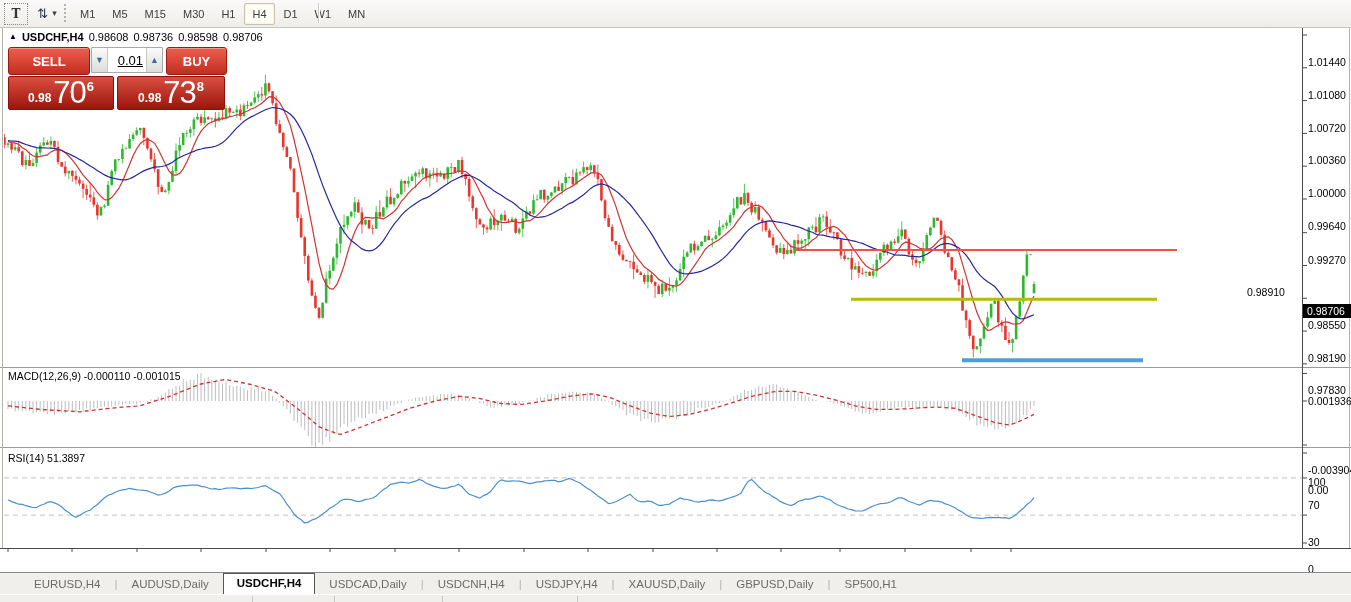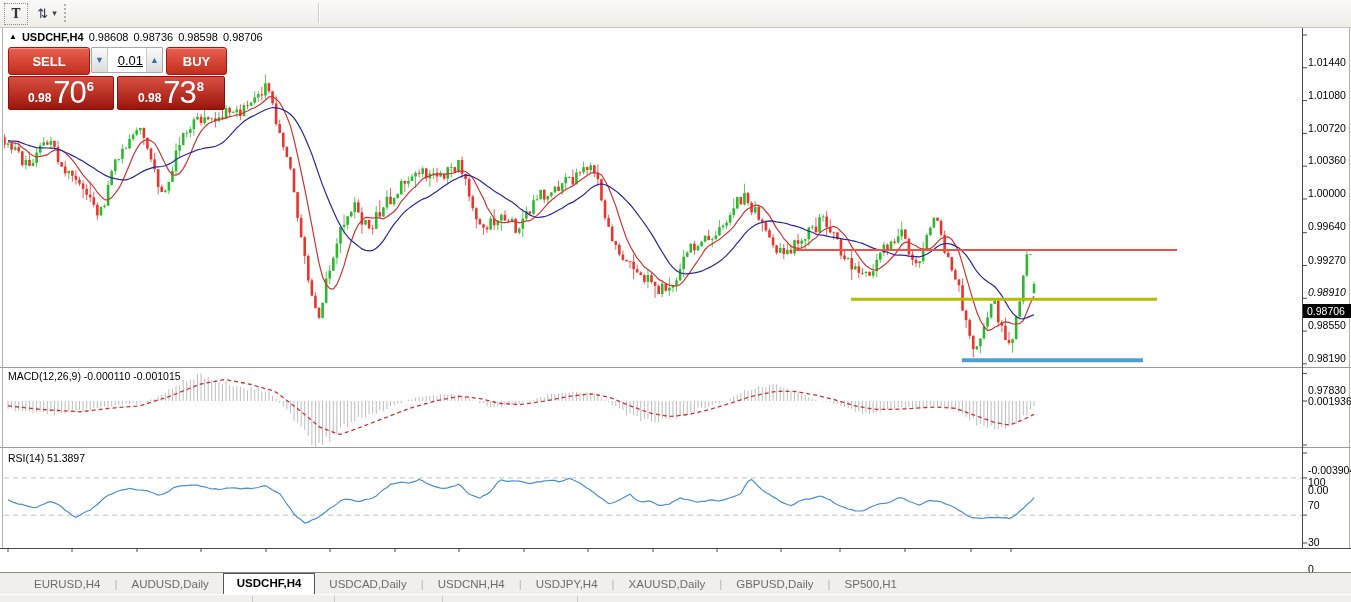--- a/index.html
+++ b/index.html
@@ -76,20 +76,31 @@
 
   <div class="toolbar">
     <div class="tool-btn text-tool">
       <span>T</span>
     </div>
     <div class="tool-btn pointer-tool">
       <span>⇅</span>
       <span class="caret">▾</span>
     </div>
     <div class="grip"></div>
+    <div class="tf-group" id="tf-group">
+        <div class="tf-btn">M1</div>
+        <div class="tf-btn">M5</div>
+        <div class="tf-btn">M15</div>
+        <div class="tf-btn">M30</div>
+        <div class="tf-btn">H1</div>
+        <div class="tf-btn active">H4</div>
+        <div class="tf-btn">D1</div>
+        <div class="tf-btn">W1</div>
+        <div class="tf-btn">MN</div>
+      </div>
     <div class="vsep"></div>
   </div>
 
   <div class="chart-window">
     <svg id="chart-svg" width="1351" height="547">
         <rect x="0" y="0" width="1351" height="521" fill="#ffffff"></rect>
         <line x1="0" y1="340.5" x2="1351" y2="340.5" stroke="#9a9a9a" stroke-width="1"></line>
         <line x1="0" y1="342.5" x2="1351" y2="342.5" stroke="#ffffff" stroke-width="1"></line>
         <line x1="0" y1="420.5" x2="1351" y2="420.5" stroke="#9a9a9a" stroke-width="1"></line>
         <line x1="0" y1="422.5" x2="1351" y2="422.5" stroke="#ffffff" stroke-width="1"></line>
@@ -1057,21 +1068,21 @@
     <div class="panel-label" style="left:8px;top:425px;">RSI(14) 51.3897</div>
 
     <div id="price-axis">
         <div class="lbl" style="left: 1308px; top: 29px;">1.01440</div>
         <div class="lbl" style="left: 1308px; top: 61.796px;">1.01080</div>
         <div class="lbl" style="left: 1308px; top: 94.592px;">1.00720</div>
         <div class="lbl" style="left: 1308px; top: 127.388px;">1.00360</div>
         <div class="lbl" style="left: 1308px; top: 160.184px;">1.00000</div>
         <div class="lbl" style="left: 1308px; top: 192.98px;">0.99640</div>
         <div class="lbl" style="left: 1308px; top: 226.687px;">0.99270</div>
-        <div class="lbl" style="left: 1308px; top: 259.483px; font-style: italic;">0.98910</div>
+        <div class="lbl" style="left: 1247px; top: 259.483px;">0.98910</div>
         <div class="lbl" style="left: 1308px; top: 292.279px;">0.98550</div>
         <div class="lbl" style="left: 1308px; top: 325.075px;">0.98190</div>
         <div class="lbl" style="left: 1308px; top: 357px;">0.97830</div>
       </div>
     <div id="macd-axis">
         <div class="lbl" style="left: 1308px; top: 368px;">0.001936</div>
         <div class="lbl" style="left: 1308px; top: 417px; margin-top: 40px;">0.00</div>
         <div class="lbl" style="left: 1308px; top: 437px;">-0.003904</div>
       </div>
     <div id="rsi-axis">

